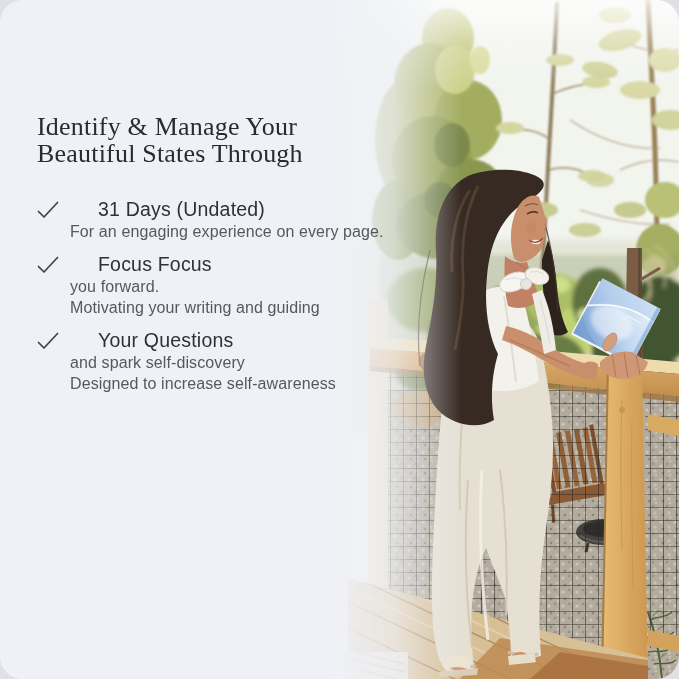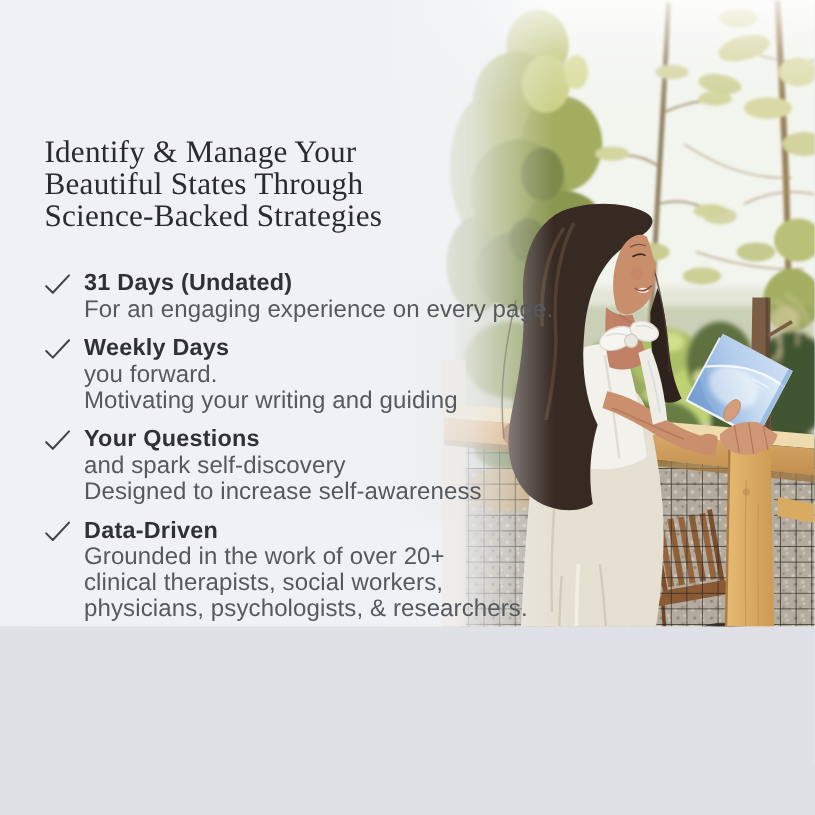--- a/index.html
+++ b/index.html
@@ -1,36 +1,37 @@
 <!DOCTYPE html>
 <html><head>
 <meta charset="utf-8">
 <style>
   html,body{margin:0;padding:0;background:#dfe1e6;}
   .canvas{
-    position:relative;width:679px;height:522px;overflow:hidden;
+    position:relative;width:679px;height:679px;overflow:hidden;
     background:linear-gradient(115deg,#edeff5 0%,#f4f5f9 45%,#eef0f5 100%);
     font-family:"Liberation Sans",sans-serif;
+    border-radius:23px;
   }
   svg.photo{position:absolute;left:0;top:0;}
   .white-fade{
     position:absolute;left:0;top:0;width:100%;height:100%;pointer-events:none;
     background:linear-gradient(90deg,#eff1f6 0%,#eff1f6 48%,rgba(239,241,246,0.72) 58%,rgba(239,241,246,0) 68%);
   }
   .text-col{position:absolute;left:37px;top:114px;width:356px;}
   .headline{
     font-family:"Liberation Serif","DejaVu Serif",serif;
     font-size:26px;line-height:26.5px;color:#272c33;letter-spacing:.2px;
     margin:0 0 30px 0;font-weight:400;
   }
   .feature{display:flex;align-items:flex-start;margin-bottom:9px;}
   .check{width:23px;flex:0 0 23px;margin-right:10px;padding-top:4px;color:#3e4349;}
   .check svg{display:block;}
-  .ftitle{font-size:19.5px;font-weight:bold;color:#2d3237;line-height:24px;letter-spacing:.2px;}
-  .fline{font-size:20px;color:#55595e;line-height:21.5px;letter-spacing:.1px;white-space:nowrap;}
+  .ftitle{font-size:19.5px;font-weight:normal;color:#2d3237;line-height:24px;letter-spacing:.2px;margin-left:28px;}
+  .fline{font-size:16px;color:#55595e;line-height:21.5px;letter-spacing:.1px;white-space:nowrap;}
 </style>
 </head>
 <body>
 
 <div class="canvas">
 
   <svg class="photo" width="679" height="679" viewBox="0 0 679 679">
     <defs>
       <linearGradient id="coverGrad" x1="1" y1="0" x2="0" y2="1">
         <stop offset="0" stop-color="#eef6fc"></stop>
@@ -275,21 +276,20 @@
 
     <rect x="320" y="0" width="359" height="90" fill="url(#topHaze)"></rect>
   </svg>
 
   <div class="white-fade"></div>
 
   <div class="text-col">
     <h1 class="headline">
       <div>Identify &amp; Manage Your</div>
       <div>Beautiful States Through</div>
-      <div>Science-Backed Strategies</div>
     </h1>
 
     <div class="feature">
       <span class="check">
         <svg width="22" height="18" viewBox="0 0 22 18">
             <polyline points="1.5,10.5 7,16 20.5,1.5" stroke="currentColor" stroke-width="1.7" fill="none" stroke-linecap="round" stroke-linejoin="round"></polyline>
           </svg>
       </span>
       <div>
         <div class="ftitle">31 Days (Undated)</div>
@@ -298,46 +298,33 @@
     </div>
 
 
     <div class="feature">
       <span class="check">
         <svg width="22" height="18" viewBox="0 0 22 18">
             <polyline points="1.5,10.5 7,16 20.5,1.5" stroke="currentColor" stroke-width="1.7" fill="none" stroke-linecap="round" stroke-linejoin="round"></polyline>
           </svg>
       </span>
       <div>
-        <div class="ftitle">Weekly Days</div>
+        <div class="ftitle">Focus Focus</div>
         <div class="fline">you forward.</div>
         <div class="fline">Motivating your writing and guiding</div>
       </div>
     </div>
 
     <div class="feature">
       <span class="check">
         <svg width="22" height="18" viewBox="0 0 22 18">
             <polyline points="1.5,10.5 7,16 20.5,1.5" stroke="currentColor" stroke-width="1.7" fill="none" stroke-linecap="round" stroke-linejoin="round"></polyline>
           </svg>
       </span>
       <div>
         <div class="ftitle">Your Questions</div>
         <div class="fline">and spark self-discovery</div>
         <div class="fline">Designed to increase self-awareness</div>
       </div>
     </div>
 
-    <div class="feature">
-      <span class="check">
-        <svg width="22" height="18" viewBox="0 0 22 18">
-            <polyline points="1.5,10.5 7,16 20.5,1.5" stroke="currentColor" stroke-width="1.7" fill="none" stroke-linecap="round" stroke-linejoin="round"></polyline>
-          </svg>
-      </span>
-      <div>
-        <div class="ftitle">Data-Driven</div>
-        <div class="fline">Grounded in the work of over 20+</div>
-        <div class="fline">clinical therapists, social workers,</div>
-        <div class="fline">physicians, psychologists, &amp; researchers.</div>
-      </div>
-    </div>
   </div>
 </div>
 
 </body></html>

